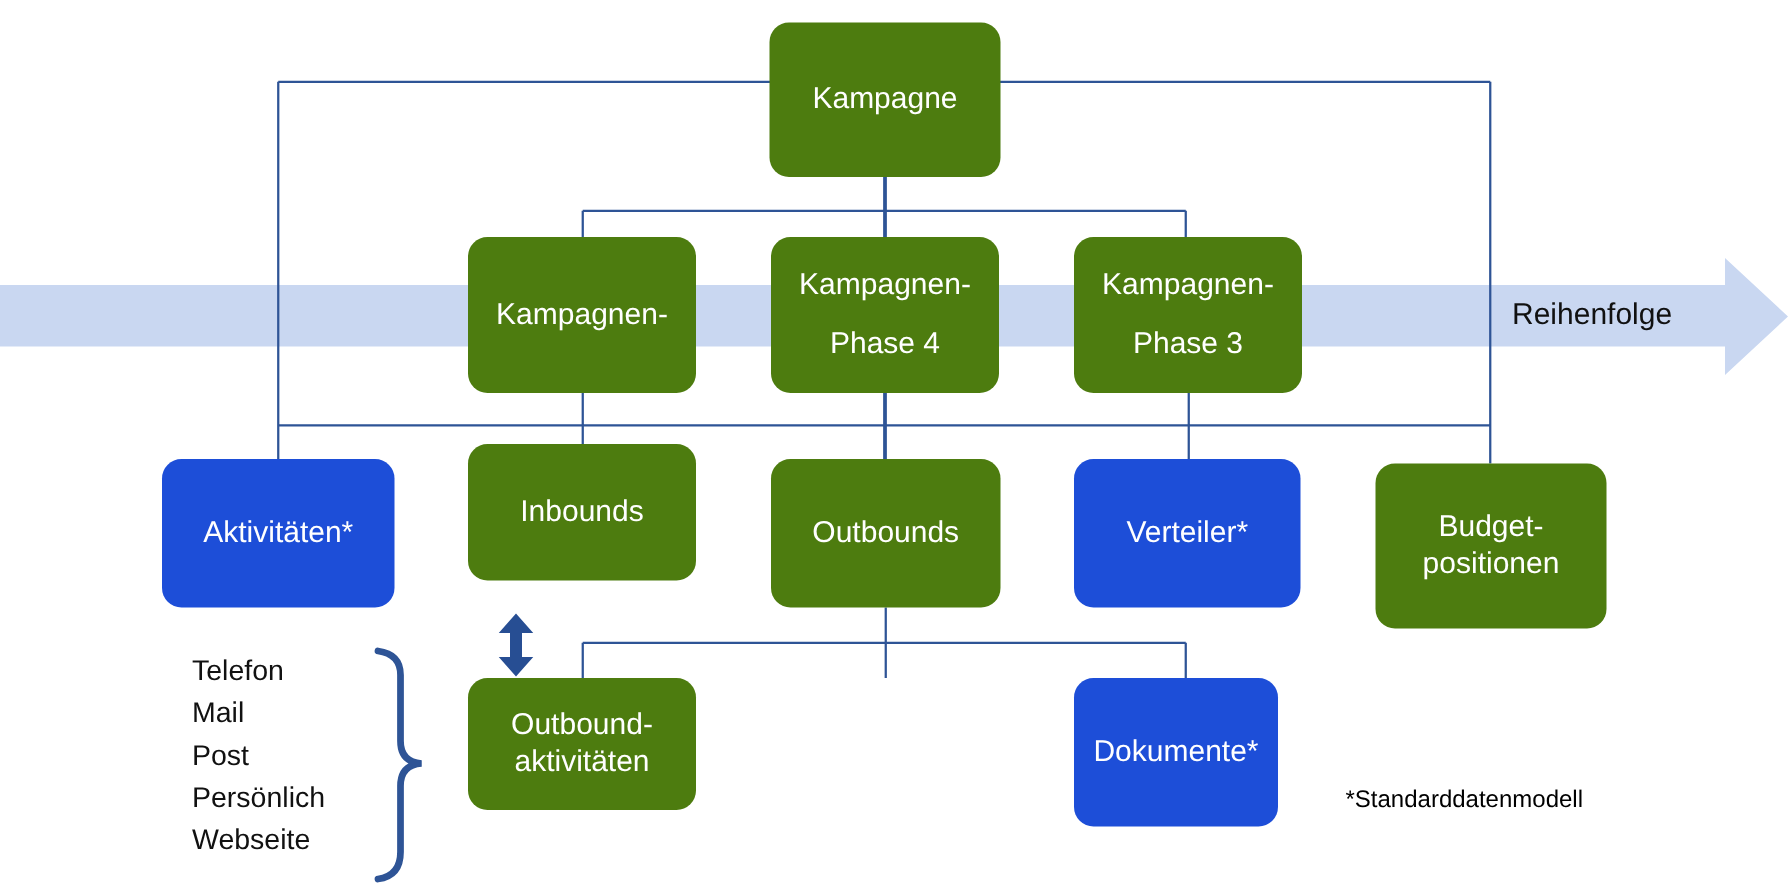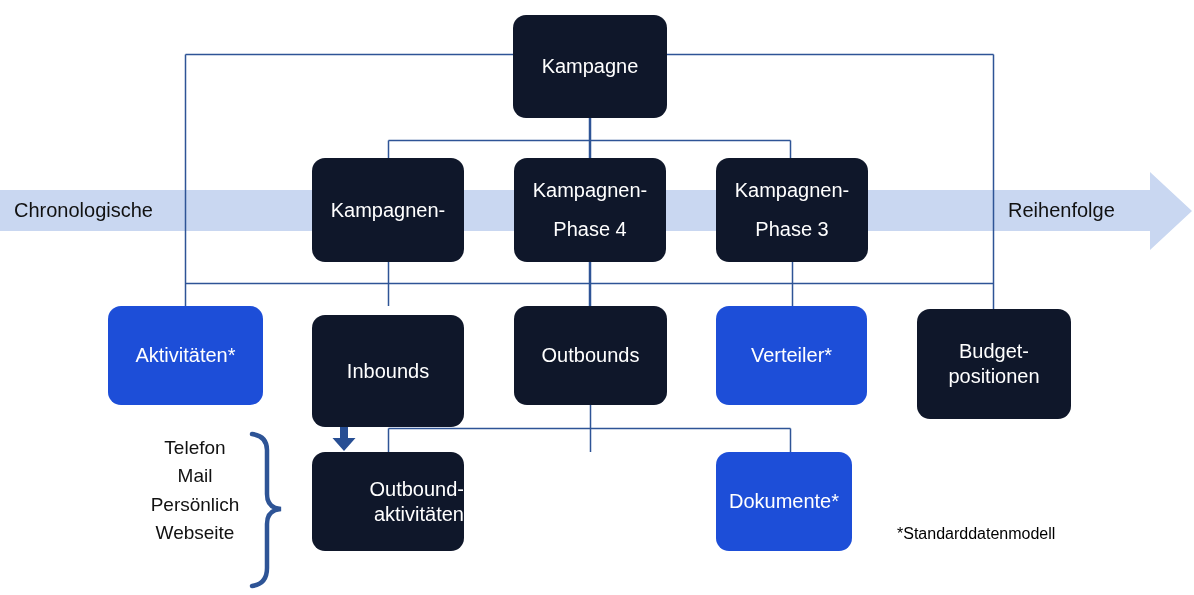--- a/index.html
+++ b/index.html
@@ -5,31 +5,31 @@
   html,body{margin:0;padding:0;background:#ffffff;}
   .stage{
     position:relative;width:1194px;height:595px;background:#ffffff;overflow:hidden;
     font-family:"Liberation Sans", sans-serif;
   }
   .stage svg{position:absolute;left:0;top:0;}
   .node{
     position:absolute;display:flex;flex-direction:column;align-items:center;justify-content:center;
     border-radius:13px;color:#ffffff;font-size:20px;text-align:center;z-index:3;
   }
-  .node.blue{background:#0f172a;}
+  .node.blue{background:#4d7c0f;}
   .node.yellow{background:#1d4ed8;}
   .node .ln{display:block;}
   .node.wide-lines .ln{line-height:39px;}
   .node.tight-lines .ln{line-height:25px;}
   .timeline-label{
     position:absolute;z-index:2;color:#111111;font-size:20px;line-height:24px;white-space:nowrap;
   }
   .channels{
     position:absolute;left:128px;top:434px;width:134px;z-index:3;
-    text-align:center;color:#111111;font-size:19px;line-height:28.3px;
+    text-align:left;color:#111111;font-size:19px;line-height:28.3px;
   }
   .footnote{
     position:absolute;left:897px;top:525px;z-index:3;color:#000000;font-size:16px;white-space:nowrap;text-align:right;
   }
 </style>
 </head>
 <body>
 
 <div class="stage">
 
@@ -51,21 +51,20 @@
          M388.5,428.5 V452
          M790.5,428.5 V452" stroke="#2e5496" stroke-width="1.5" fill="none"></path>
 
     <path d="M590,118 V158 M590,262 V306" stroke="#2e5496" stroke-width="2.5" fill="none"></path>
 
     <polygon points="344,409 355.5,422 348,422 348,438 355.5,438 344,451 332.5,438 340,438 340,422 332.5,422" fill="#274e93"></polygon>
 
     <path d="M252,434 Q267,436 267,450 L267,494 Q267,508 281,509 Q267,510 267,524 L267,568 Q267,584 252,586" stroke="#2e5496" stroke-width="4.5" fill="none" stroke-linecap="round"></path>
   </svg>
 
-  <div class="timeline-label" style="left:14px;top:198px;">Chronologische</div>
   <div class="timeline-label" style="left:1008px;top:198px;">Reihenfolge</div>
 
   <div class="node blue" style="left:513px;top:15px;width:154px;height:103px;">
     <span class="ln">Kampagne</span>
   </div>
 
   <div class="node blue wide-lines" style="left:312px;top:158px;width:152px;height:104px;">
     <span class="ln">Kampagnen-</span>
   </div>
   <div class="node blue wide-lines" style="left:514px;top:158px;width:152px;height:104px;">
@@ -73,44 +72,45 @@
     <span class="ln">Phase 4</span>
   </div>
   <div class="node blue wide-lines" style="left:716px;top:158px;width:152px;height:104px;">
     <span class="ln">Kampagnen-</span>
     <span class="ln">Phase 3</span>
   </div>
 
   <div class="node yellow" style="left:108px;top:306px;width:155px;height:99px;">
     <span class="ln">Aktivitäten*</span>
   </div>
-  <div class="node blue" style="left:312px;top:315px;width:152px;height:112px;">
+  <div class="node blue" style="left:312px;top:296px;width:152px;height:91px;">
     <span class="ln">Inbounds</span>
   </div>
   <div class="node blue" style="left:514px;top:306px;width:153px;height:99px;">
     <span class="ln">Outbounds</span>
   </div>
   <div class="node yellow" style="left:716px;top:306px;width:151px;height:99px;">
     <span class="ln">Verteiler*</span>
   </div>
   <div class="node blue tight-lines" style="left:917px;top:309px;width:154px;height:110px;">
     <span class="ln">Budget-</span>
     <span class="ln">positionen</span>
   </div>
 
-  <div class="node blue tight-lines" style="left:312px;top:452px;width:152px;height:99px;align-items:flex-end;">
+  <div class="node blue tight-lines" style="left:312px;top:452px;width:152px;height:88px;">
     <span class="ln">Outbound-</span>
     <span class="ln">aktivitäten</span>
   </div>
   <div class="node yellow" style="left:716px;top:452px;width:136px;height:99px;">
     <span class="ln">Dokumente*</span>
   </div>
 
   <div class="channels">
     <div>Telefon</div>
     <div>Mail</div>
+    <div>Post</div>
     <div>Persönlich</div>
     <div>Webseite</div>
   </div>
 
   <div class="footnote">*Standarddatenmodell</div>
 
 </div>
 
 </body></html>

